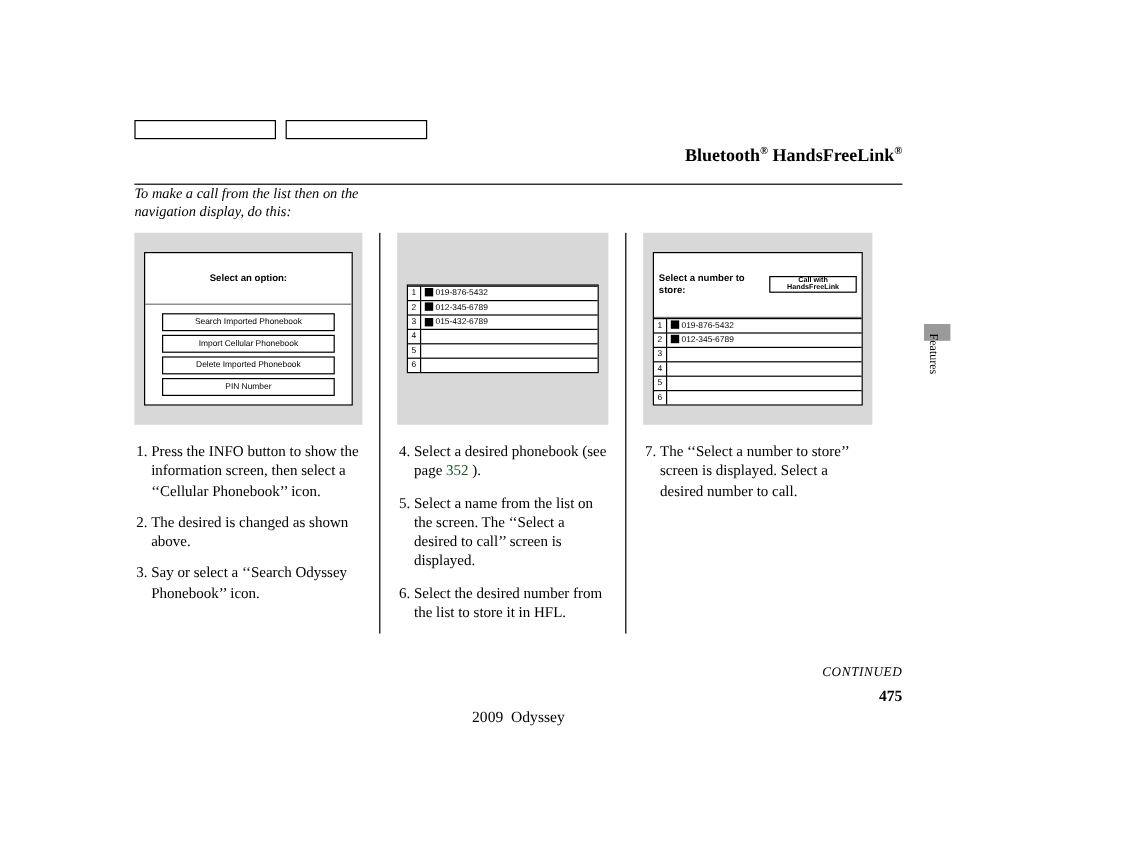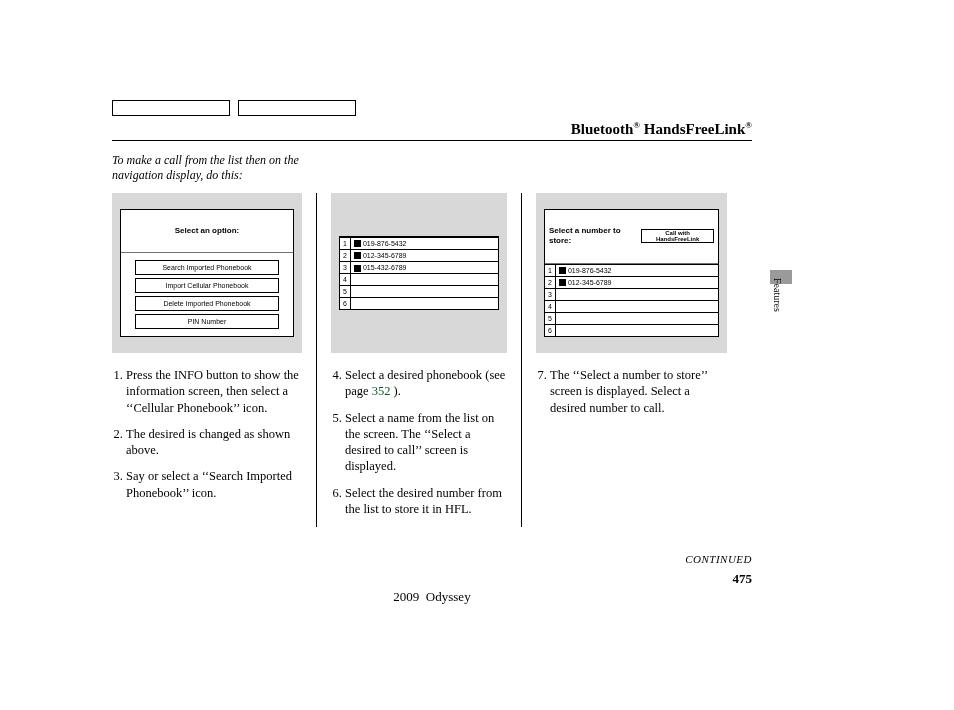--- a/index.html
+++ b/index.html
@@ -24,22 +24,21 @@
     margin-bottom: 4px;
   }
   .empty-box {
     width: 118px;
     height: 16px;
     border: 1px solid #000;
     background: #fff;
   }
   .title-row {
     border-bottom: 1px solid #000;
-    padding-bottom: 2px;
-    margin-bottom: 12px;
+    padding-bottom: 14px;
   }
   .page-title {
     text-align: right;
     font-family: "Times New Roman", serif;
     font-weight: bold;
     font-size: 15px;
   }
   .page-title sup { font-size: 9px; }
   .intro {
     font-style: italic;
@@ -188,21 +187,21 @@
             <div class="option-btn">Search Imported Phonebook</div>
             <div class="option-btn">Import Cellular Phonebook</div>
             <div class="option-btn">Delete Imported Phonebook</div>
             <div class="option-btn">PIN Number</div>
           </div>
         </div>
       </div>
       <ol class="steps" start="1">
         <li>Press the INFO button to show the information screen, then select a ‘‘Cellular Phonebook’’ icon.</li>
         <li>The desired is changed as shown above.</li>
-        <li>Say or select a ‘‘Search Imported Phonebook’’ icon.</li>
+        <li>Say or select a ‘‘Search Odyssey Phonebook’’ icon.</li>
       </ol>
     </div>
 
     <div class="col">
       <div class="screenshot">
         <div class="dialog">
           <table class="num-list">
             <tbody>
                 <tr>
                   <td class="idx">1</td>

